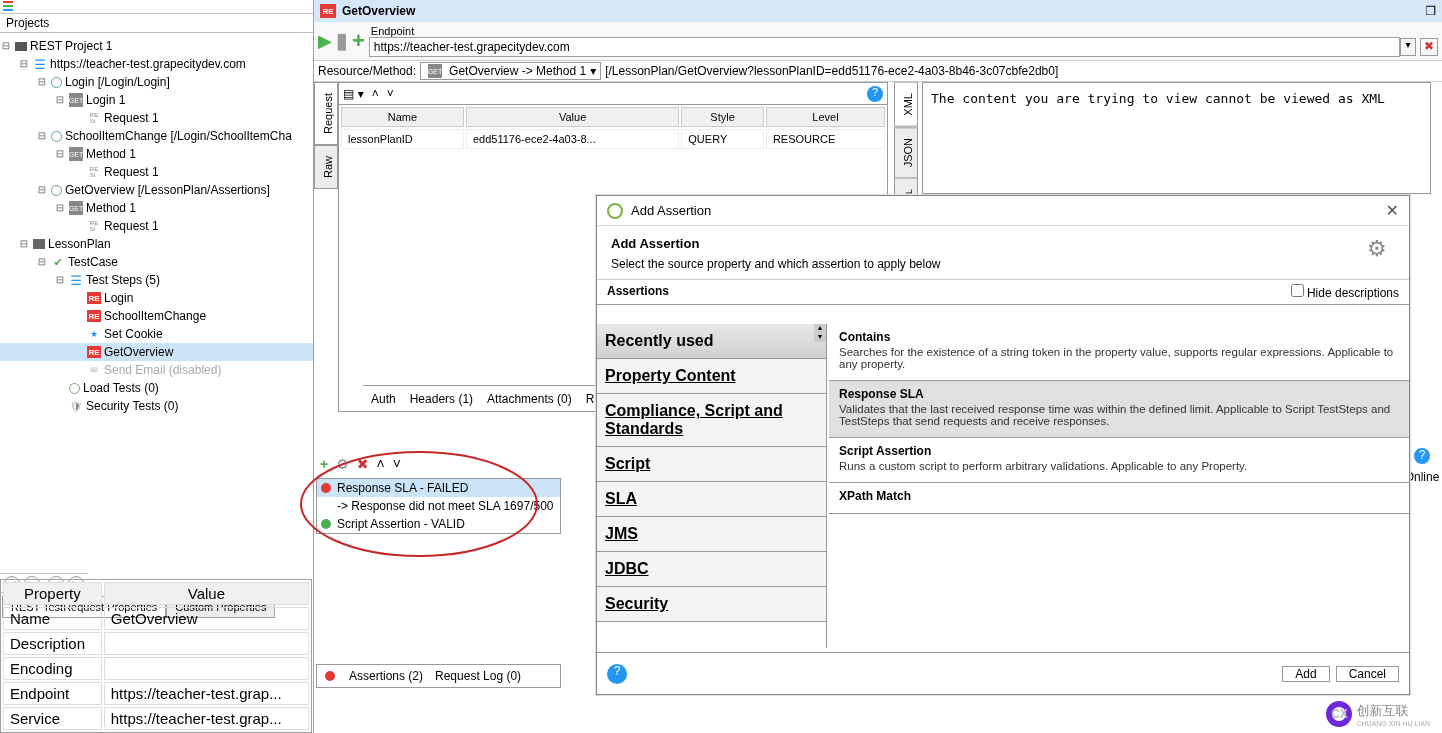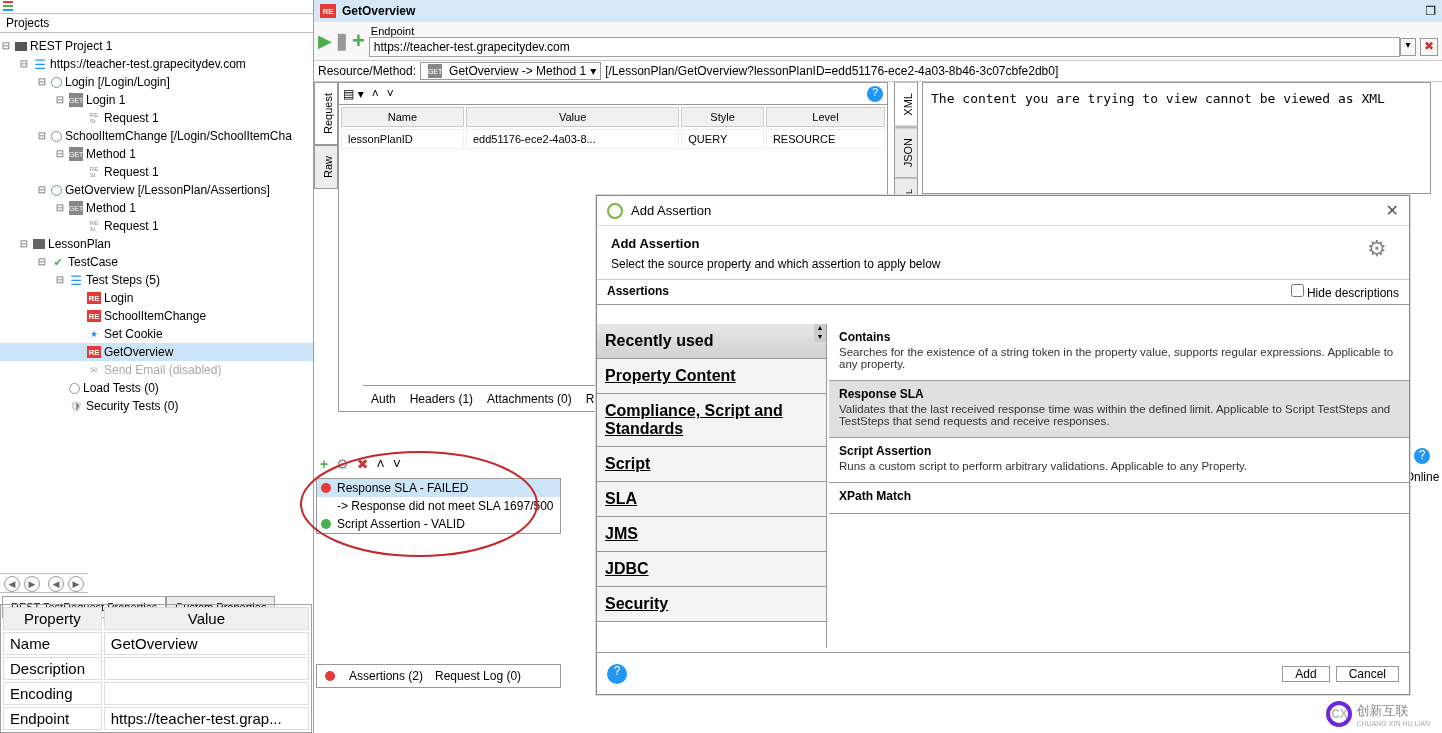--- a/index.html
+++ b/index.html
@@ -113,21 +113,21 @@
 .dlg-footer .help { width: 20px; height: 20px; border-radius: 50%; background: #2196F3; color: #fff; text-align: center; }
 .dlg-footer .spacer { flex: 1; }
 .dlg-footer button { padding: 0 12px; border: 1px solid #999; background: #fff; font-size: 12px; }
 
 
 .online-tag { position: absolute; right: 0; top: 448px; width: 40px; font-size: 11px; }
 .online-help { width: 16px; height: 16px; border-radius: 50%; background: #2196F3; color: #fff; text-align: center; margin: 0 auto 6px; }
 
 
 .watermark { position: absolute; right: 12px; bottom: 6px; font-size: 14px; color: #888; display: flex; align-items: center; gap: 4px; }
-.wm-ring { width: 26px; height: 26px; border: 4px solid #6d28d9; border-radius: 50%; display: flex; align-items: center; justify-content: center; font-weight: bold; color: #bbb; }
+.wm-ring { width: 26px; height: 26px; border: 6px solid #6d28d9; border-radius: 50%; display: flex; align-items: center; justify-content: center; font-weight: bold; color: #bbb; }
 .wm-txt { font-size: 13px; }
 .wm-sub { font-size: 7px; color: #aaa; }
 </style>
 </head>
 <body>
 
 <div class="left-panel">
   <div class="left-top-bar">
     <span class="menu-icon">
       <span style="top:0;background:#e53935"></span>
@@ -330,20 +330,24 @@
     <tr>
           <td>Description</td>
           <td></td>
         </tr>
     <tr>
           <td>Encoding</td>
           <td></td>
         </tr>
     <tr>
           <td>Endpoint</td>
+          <td>https://teacher-test.grap...</td>
+        </tr>
+    <tr>
+          <td>Service</td>
           <td>https://teacher-test.grap...</td>
         </tr>
   </tbody>
     </table>
 </div>
 
 <div class="main">
   <div class="title-bar">
     <span class="re-icon">RE</span>
     <span class="title-text">GetOverview</span>

